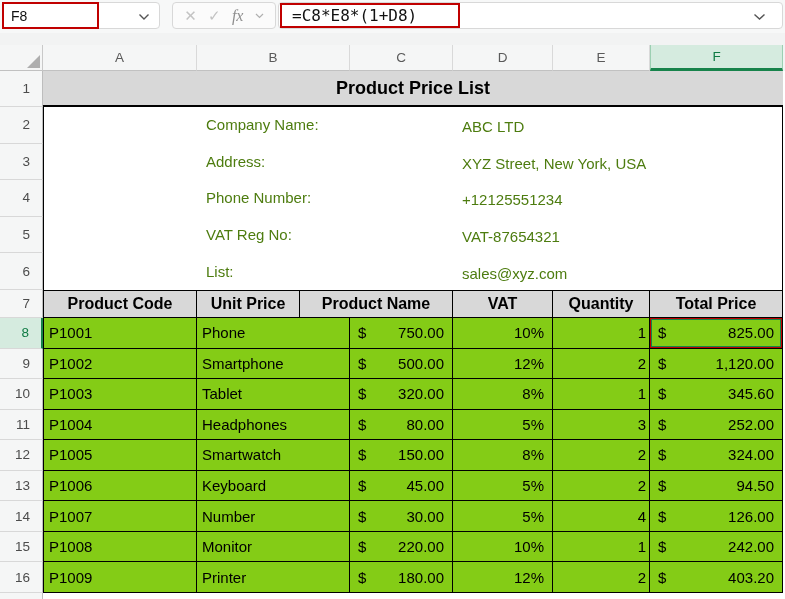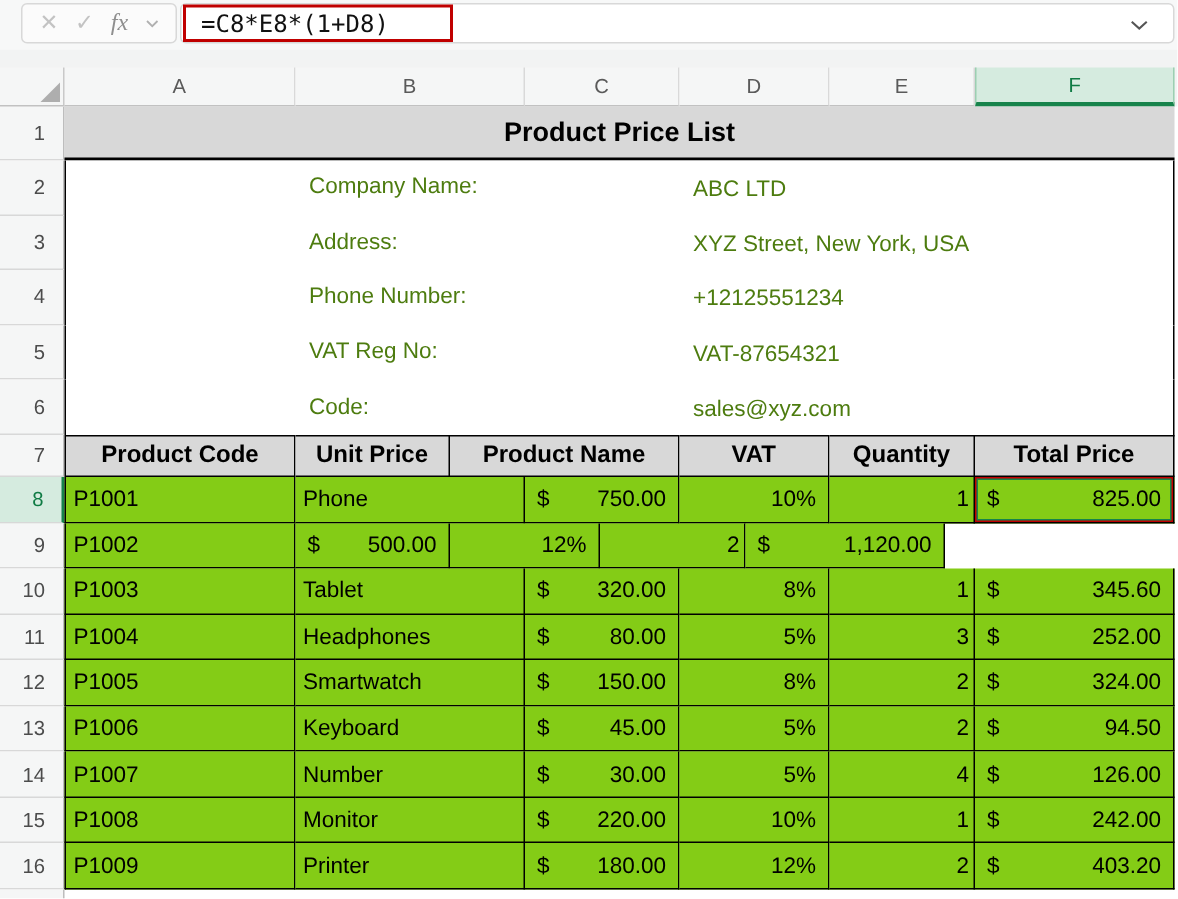--- a/index.html
+++ b/index.html
@@ -147,20 +147,29 @@
   .bottom-sliver{ display:flex; width:783px; height:6px; }
   .bottom-sliver .rowhdr{ height:6px; border-bottom:none; }
 
   
   svg.chev{ display:block; }
 </style>
 </head>
 <body>
 
 <div class="formula-bar">
+  <div class="name-box">
+    <span class="name-box-text">F8</span>
+    <span class="nb-chev">
+      <svg class="chev" width="12" height="8" viewBox="0 0 12 8">
+          <polyline points="1.5,1.5 6,6 10.5,1.5" fill="none" stroke="#555" stroke-width="1.4"></polyline>
+        </svg>
+    </span>
+    <div class="red-rect-namebox"></div>
+  </div>
   <div class="fx-group">
     <span class="fx-cancel">✕</span>
     <span class="fx-enter">✓</span>
     <span class="fx-label">fx</span>
     <span>
       <svg class="chev" width="9" height="6" viewBox="0 0 9 6">
           <polyline points="1,1 4.5,4.5 8,1" fill="none" stroke="#b0b0b0" stroke-width="1.2"></polyline>
         </svg>
     </span>
   </div>
@@ -222,21 +231,21 @@
       <div class="sheet-row r-co">
         <div class="rowhdr">5</div>
         <div class="company-cell">
           <span class="co-label">VAT Reg No:</span>
           <span class="co-value">VAT-87654321</span>
         </div>
       </div>
       <div class="sheet-row r-co">
         <div class="rowhdr">6</div>
         <div class="company-cell">
-          <span class="co-label">Code:</span>
+          <span class="co-label">List:</span>
           <span class="co-value">sales@xyz.com</span>
         </div>
       </div>
     </div>
 
   <div class="sheet-row r-head">
     <div class="rowhdr">7</div>
 
   <div class="cell c-a first">Product Code</div>
       <div class="cell c-c">Unit Price</div>
@@ -258,20 +267,21 @@
         <div class="cell c-d pct">10%</div>
         <div class="cell c-e qty">1</div>
         <div class="cell c-f acc selcell">
           <span>$</span>
           <span>825.00</span>
         </div>
       </div>
       <div class="sheet-row r-data">
         <div class="rowhdr">9</div>
         <div class="cell c-a left first">P1002</div>
+        <div class="cell c-b left">Smartphone</div>
         <div class="cell c-c acc">
           <span>$</span>
           <span>500.00</span>
         </div>
         <div class="cell c-d pct">12%</div>
         <div class="cell c-e qty">2</div>
         <div class="cell c-f acc">
           <span>$</span>
           <span>1,120.00</span>
         </div>

